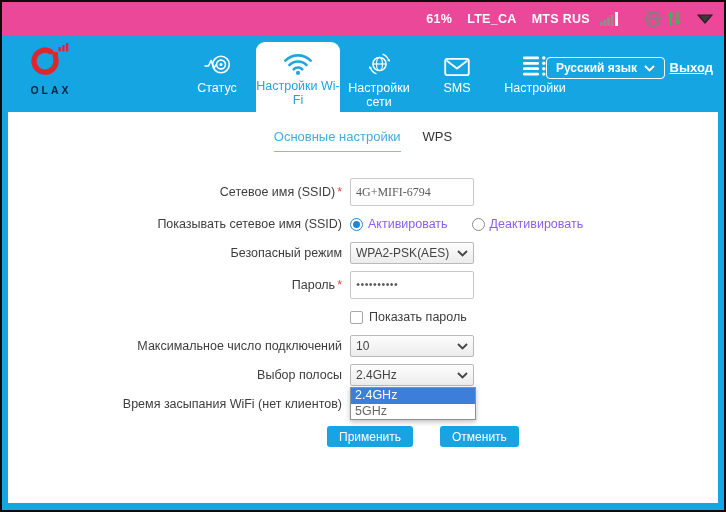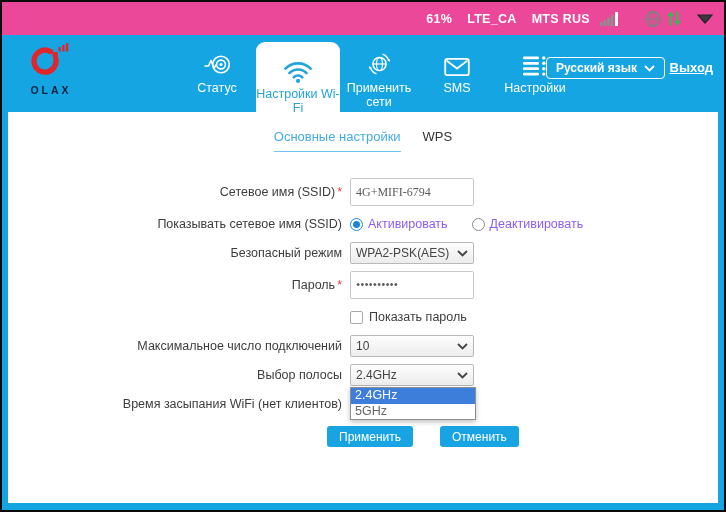--- a/index.html
+++ b/index.html
@@ -20,21 +20,21 @@
   .statusbar .sb-ico{ display:flex; align-items:center; }
   .m10{ margin-left:10px; } .m24{ margin-left:24px; } .m5{ margin-left:5px; } .m16{ margin-left:16px; }
   
   .navbar{ height:77px; position:relative; background:#16a5e3; flex:0 0 auto; }
   .logo{ position:absolute; left:20px; top:6px; width:58px; text-align:center; }
   .logo-text{ margin-top:1px; font-size:10.5px; font-weight:bold; letter-spacing:3px; color:#0f1f3d; }
   .tabs{ position:absolute; left:176px; top:0; height:77px; display:flex; }
   .tab{ width:78px; height:77px; padding-top:17px; text-align:center; color:#fff;
         font-size:12.5px; line-height:1.15; cursor:pointer; }
   .tab .ticon{ height:25px; display:flex; align-items:flex-end; justify-content:center; margin-bottom:4px; }
-  .tab.active{ width:84px; height:70px; margin-top:7px; padding-top:16px;
+  .tab.active{ width:84px; height:70px; margin-top:7px; padding-top:8px;
         background:#fff; border-radius:9px 9px 0 0; color:#25a3dd; }
   .lang-btn{ position:absolute; top:22px; right:59px; height:22px; padding:0 9px;
         border:1.5px solid #fff; border-radius:4px; color:#fff; font-size:12px; font-weight:bold;
         display:flex; align-items:center; gap:7px; cursor:pointer; }
   .logout{ position:absolute; top:25px; right:11px; color:#fff; font-size:13px; font-weight:bold; cursor:pointer;text-decoration:underline; }
   
   .content{ flex:1 1 auto; background:#fff; margin:0 6px 7px 6px; position:relative; }
   .subtabs{ padding-top:17px; display:flex; justify-content:center; gap:22px; font-size:13px; }
   .subtab{ color:#333; cursor:pointer; padding-bottom:7px; }
   .subtab.active{ color:#46ace0; border-bottom:1px solid #6fc3ec; }
@@ -152,21 +152,21 @@
           <svg width="27" height="26" viewBox="0 0 27 26">
             <circle cx="13.5" cy="13" r="6.6" fill="none" stroke="#fff" stroke-width="1.5"></circle>
             <ellipse cx="13.5" cy="13" rx="3" ry="6.6" fill="none" stroke="#fff" stroke-width="1.2"></ellipse>
             <line x1="6.9" y1="13" x2="20.1" y2="13" stroke="#fff" stroke-width="1.2"></line>
             <path d="M22.7 9.5 a 10 10 0 0 0 -6.2 -6.3" fill="none" stroke="#fff" stroke-width="1.4"></path>
             <polygon points="23.8,10.8 21.2,9.6 24,8.2" fill="#fff"></polygon>
             <path d="M4.3 16.5 a 10 10 0 0 0 6.2 6.3" fill="none" stroke="#fff" stroke-width="1.4"></path>
             <polygon points="3.2,15.2 5.8,16.4 3,17.8" fill="#fff"></polygon>
           </svg>
         </div>
-        <div>Применить сети</div>
+        <div>Настройки сети</div>
       </div>
 
       <div class="tab">
         <div class="ticon">
           <svg width="26" height="20" viewBox="0 0 26 20">
             <rect x="1.2" y="1.8" width="23.6" height="16.4" rx="2" fill="none" stroke="#fff" stroke-width="1.8"></rect>
             <path d="M2.5 3.5 L13 11.5 L23.5 3.5" fill="none" stroke="#fff" stroke-width="1.8"></path>
           </svg>
         </div>
         <div>SMS</div>

